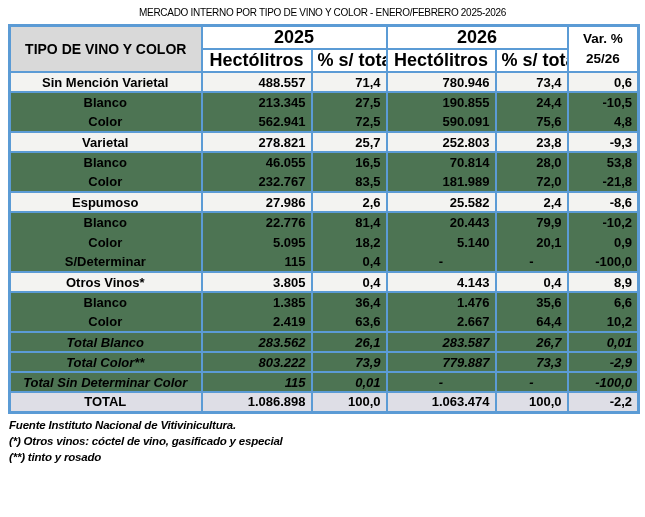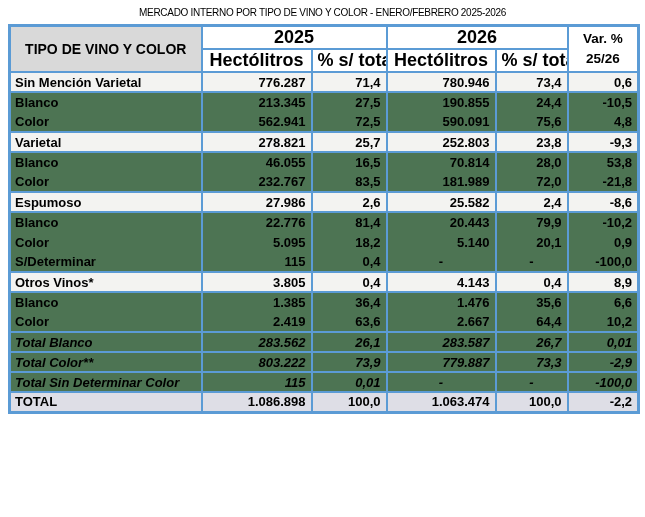--- a/index.html
+++ b/index.html
@@ -28,21 +28,21 @@
   }
   th,td{
     border:2px solid var(--blue);
     height:20px;padding:0 5px;
     font-weight:bold;font-size:13px;
     overflow:hidden;white-space:nowrap;
   }
   thead th{background:#ffffff;text-align:center;font-size:18px;height:22px;}
   th.th-tipo{background:var(--hdr-gray);font-size:14px;}
   th.th-var{line-height:1.45;font-size:13.5px;margin-left:6px;}
-  td.c-label{text-align:left;padding-left:4px;}
+  td.c-label{text-align:center;padding-left:4px;}
   td.c-num{text-align:right;}
   td.c-dash{text-align:center;}
   tr.r-cat td{background:var(--cat-bg);}
   tr.r-sub td{background:var(--green);border-top:none;border-bottom:none;}
   tr.r-total td{background:var(--green);font-style:italic;}
   tr.r-grand td{background:var(--total-bg);}
   .footnotes{
     margin:3px 0 0 1px;
     font-size:11.5px;font-weight:bold;font-style:italic;
     line-height:1.4;letter-spacing:-0.2px;
@@ -76,21 +76,21 @@
       <tr>
         <th>Hectólitros</th>
         <th>% s/ total</th>
         <th>Hectólitros</th>
         <th>% s/ total</th>
       </tr>
     </thead>
     <tbody>
       <tr class="r-cat">
         <td class="c-label">Sin Mención Varietal</td>
-        <td class="c-num">776.287</td>
+        <td class="c-num">488.557</td>
         <td class="c-num">71,4</td>
         <td class="c-num">780.946</td>
         <td class="c-num">73,4</td>
         <td class="c-num">0,6</td>
       </tr>
       <tr class="r-sub">
         <td class="c-label">Blanco</td>
         <td class="c-num">213.345</td>
         <td class="c-num">27,5</td>
         <td class="c-num">190.855</td>
@@ -213,13 +213,18 @@
         <td class="c-label">TOTAL</td>
         <td class="c-num">1.086.898</td>
         <td class="c-num">100,0</td>
         <td class="c-num">1.063.474</td>
         <td class="c-num">100,0</td>
         <td class="c-num">-2,2</td>
       </tr>
     </tbody>
   </table>
 
+  <div class="footnotes">
+    <div>Fuente Instituto Nacional de Vitivinicultura.</div>
+    <div>(*) Otros vinos: cóctel de vino, gasificado y especial</div>
+    <div>(**) tinto y rosado</div>
+  </div>
 </div>
 
 </body></html>

